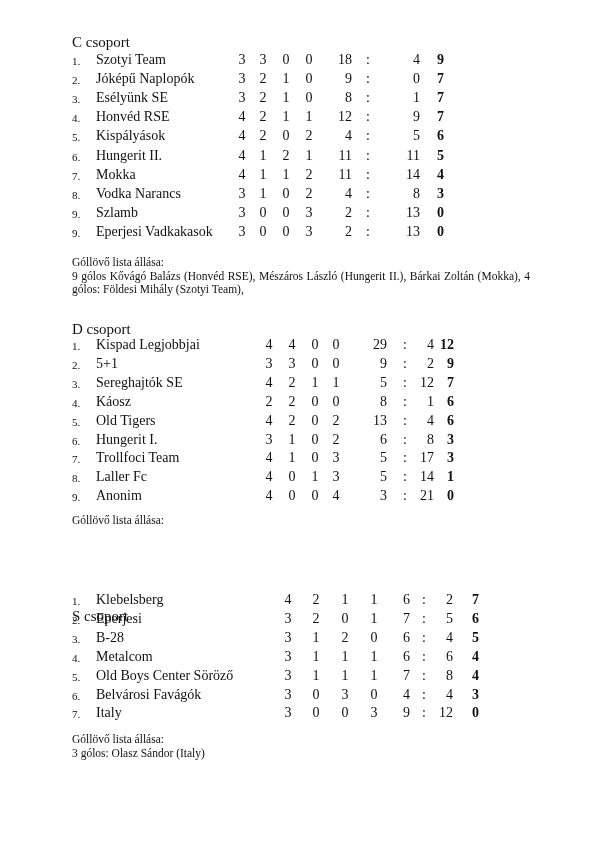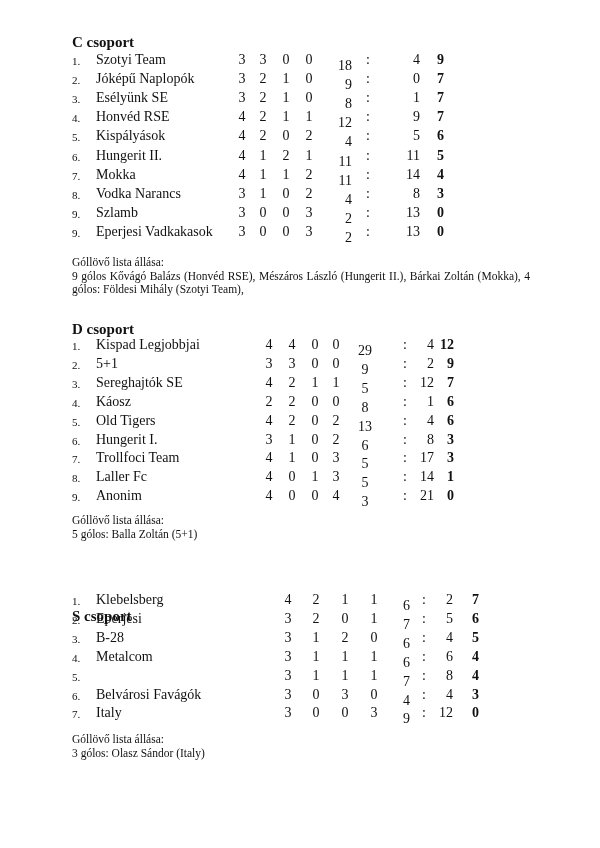--- a/index.html
+++ b/index.html
@@ -1,35 +1,35 @@
 <!DOCTYPE html>
 <html><head>
 <meta charset="utf-8">
 <style>
   html, body { margin: 0; padding: 0; background: #ffffff; }
   body { width: 600px; height: 848px; position: relative; overflow: hidden;
          font-family: "Liberation Serif", "DejaVu Serif", serif; color: #111; }
-  .section-title { position: absolute; left: 72px; font-weight: bold; font-size: 15px; }
+  .section-title { position: absolute; left: 72px; font-weight: normal; font-size: 15px; }
   .row { position: absolute; left: 0; width: 600px; height: 19px; font-size: 14px; }
   .row span { position: absolute; top: 0; white-space: nowrap; }
   .rank { font-size: 11px; top: 3px !important; left: 72px; }
   .team { left: 96px; }
   .num { text-align: center; width: 12px; }
-  .gf { text-align: right; width: 24px; margin-top: 6px; }
+  .gf { text-align: right; width: 24px; }
   .colon { width: 6px; text-align: center; }
   .ga { text-align: right; width: 22px; }
   .pts { font-weight: bold; text-align: right; width: 18px; }
   .scorers { position: absolute; left: 72px; width: 458px; font-size: 11.5px; line-height: 13.5px; text-align: justify; }
   .scorers div { white-space: normal; }
   
   .gC .p { left: 236px; } .gC .w { left: 257px; } .gC .d { left: 280px; } .gC .l { left: 303px; }
   .gC .gf { left: 328px; } .gC .colon { left: 365px; } .gC .ga { left: 398px; } .gC .pts { left: 426px; }
   
   .gD .p { left: 263px; } .gD .w { left: 286px; } .gD .d { left: 309px; } .gD .l { left: 330px; }
-  .gD .gf { left: 353px; text-align: center; } .gD .colon { left: 402px; } .gD .ga { left: 412px; } .gD .pts { left: 436px; }
+  .gD .gf { left: 363px; } .gD .colon { left: 402px; } .gD .ga { left: 412px; } .gD .pts { left: 436px; }
   
   .gS .p { left: 282px; } .gS .w { left: 310px; } .gS .d { left: 339px; } .gS .l { left: 368px; }
   .gS .gf { left: 386px; } .gS .colon { left: 421px; } .gS .ga { left: 431px; } .gS .pts { left: 461px; }
 </style>
 </head>
 <body>
 
 <div id="doc">
     <div class="gC">
       <div class="section-title" style="top: 34px;">C csoport</div>
@@ -263,21 +263,20 @@
         <span class="num w">0</span>
         <span class="num d">0</span>
         <span class="num l">4</span>
         <span class="gf">3</span>
         <span class="colon">:</span>
         <span class="ga">21</span>
         <span class="pts">0</span>
       </div>
       <div class="scorers" style="top: 514px;">
         <div>Góllövő lista állása:</div>
-        <div>5 gólos: Balla Zoltán (5+1)</div>
       </div>
     </div>
     <div class="gS">
       <div class="section-title" style="top: 608px;">S csoport</div>
       <div class="row" style="top: 592px;">
         <span class="rank">1.</span>
         <span class="team">Klebelsberg</span>
         <span class="num p">4</span>
         <span class="num w">2</span>
         <span class="num d">1</span>
@@ -318,20 +317,21 @@
         <span class="num w">1</span>
         <span class="num d">1</span>
         <span class="num l">1</span>
         <span class="gf">6</span>
         <span class="colon">:</span>
         <span class="ga">6</span>
         <span class="pts">4</span>
       </div>
       <div class="row" style="top: 667.6px;">
         <span class="rank">5.</span>
+        <span class="team">Old Boys Center Söröző</span>
         <span class="num p">3</span>
         <span class="num w">1</span>
         <span class="num d">1</span>
         <span class="num l">1</span>
         <span class="gf">7</span>
         <span class="colon">:</span>
         <span class="ga">8</span>
         <span class="pts">4</span>
       </div>
       <div class="row" style="top: 686.5px;">

